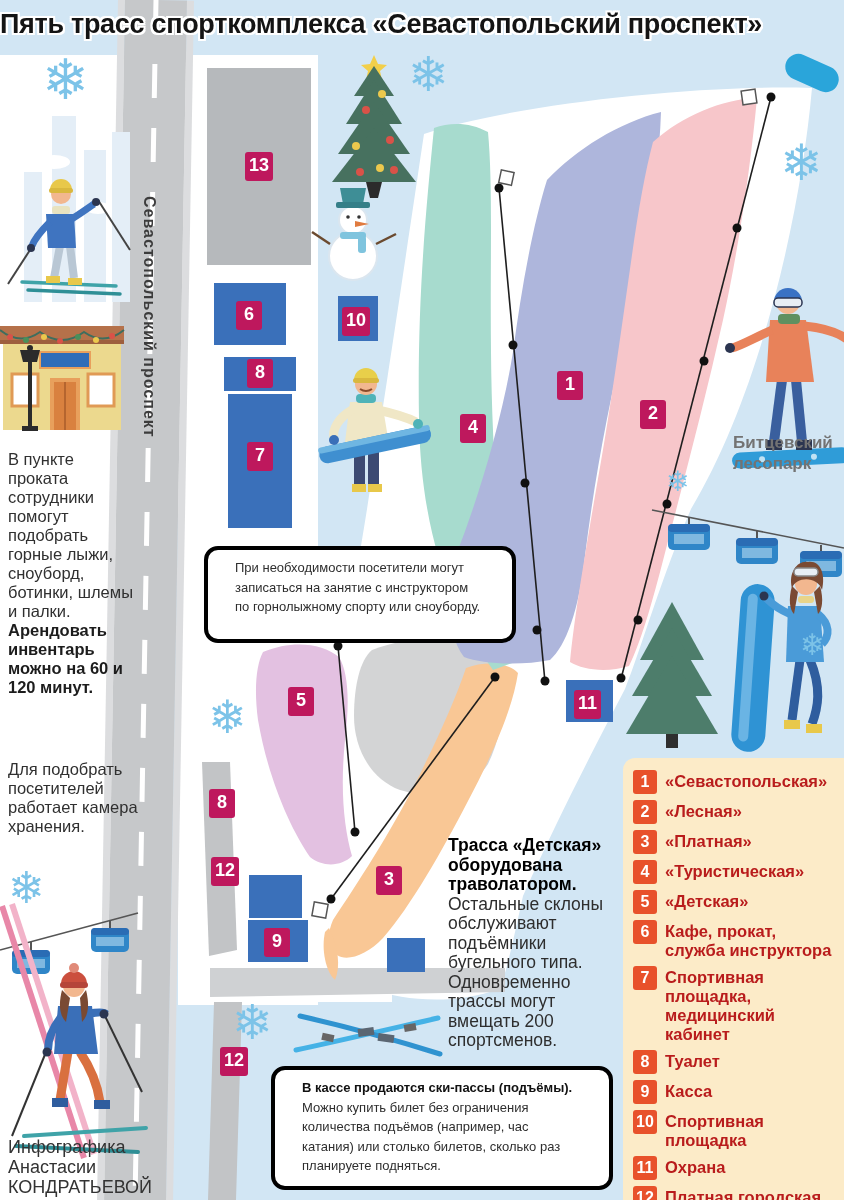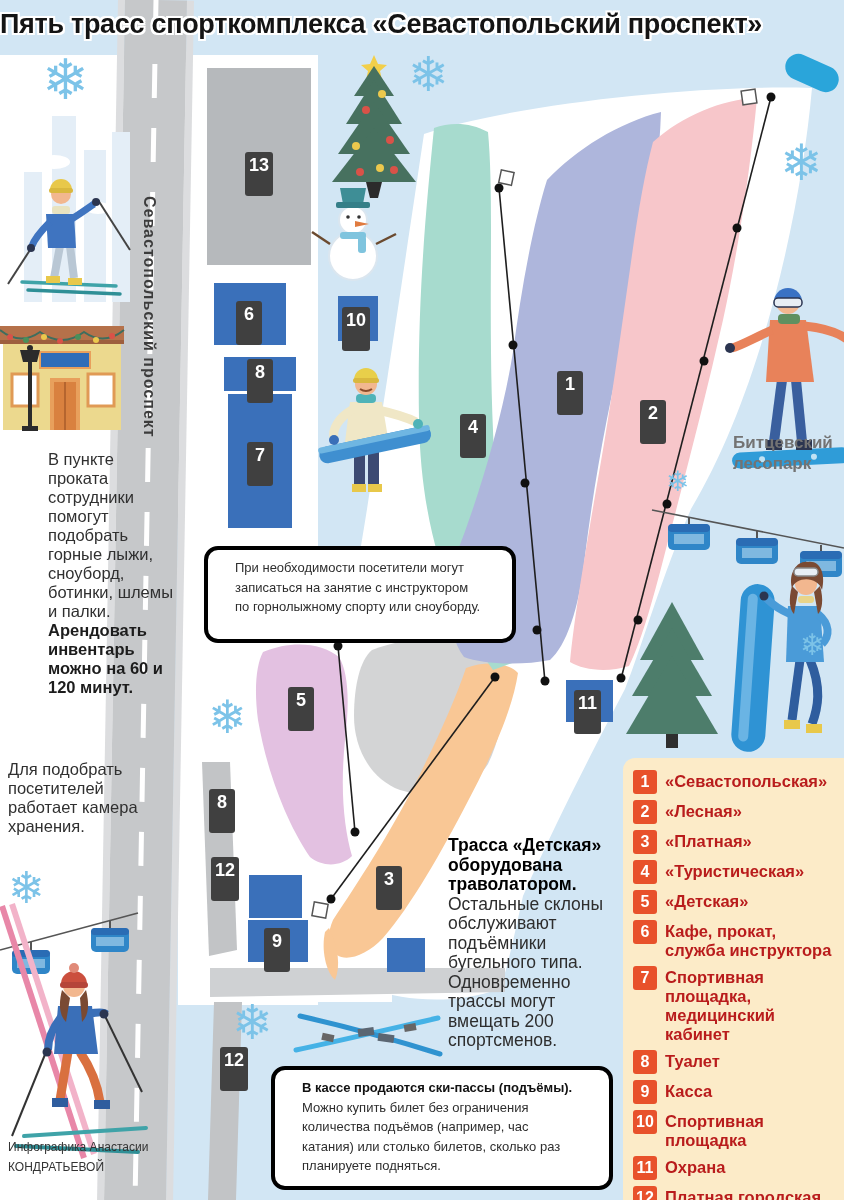--- a/index.html
+++ b/index.html
@@ -8,39 +8,39 @@
   .abs{position:absolute;}
   svg.map{position:absolute;left:0;top:0;z-index:1;}
   .flake{position:absolute;z-index:3;color:#7cc3e8;font-family:"DejaVu Sans",sans-serif;line-height:1;}
   .title{left:0;top:9px;width:675px;text-align:center;font-size:27px;font-weight:bold;color:#141414;
          letter-spacing:-0.3px;white-space:nowrap;z-index:10;
          text-shadow:-2px -2px 0 #fff,2px -2px 0 #fff,-2px 2px 0 #fff,2px 2px 0 #fff,0 2px 0 #fff,2px 0 0 #fff,0 -2px 0 #fff,-2px 0 0 #fff;}
   .road-label{left:140px;top:196px;z-index:6;writing-mode:vertical-rl;font-size:16px;font-weight:bold;
               color:#3c3c3c;letter-spacing:1px;}
   .left-block{font-size:16.5px;line-height:19px;color:#303030;z-index:10;}
   .left-block b{color:#1c1c1c;}
-  .rental{left:8px;top:450px;width:130px;margin-left:40px;}
+  .rental{left:8px;top:450px;width:130px;}
   .storage{left:8px;top:760px;width:140px;}
-  .credit{left:8px;top:1137px;width:150px;font-size:12px;line-height:20px;color:#333;z-index:10;}
+  .credit{left:8px;top:1137px;width:150px;font-size:18px;line-height:20px;color:#333;z-index:10;}
   .callout{background:#fff;border:4px solid #000000;border-radius:14px;z-index:12;
            font-size:13px;line-height:19.5px;color:#2e2e2e;padding:8px 27px;box-sizing:border-box;}
   .callout b{color:#111;margin-top:29px;}
   .callout-instructor{left:204px;top:546px;width:312px;height:97px;}
   .callout-tickets{left:271px;top:1066px;width:342px;height:124px;}
   .detskaya{left:448px;top:836px;width:182px;font-size:17.5px;line-height:19.5px;color:#2e2e2e;z-index:10;}
   .detskaya b{color:#000000;}
   .forest{left:733px;top:432px;width:112px;font-size:17px;line-height:21px;font-weight:bold;color:#737373;z-index:10;}
   .legend{left:623px;top:758px;width:221px;height:442px;background:#fcebc8;border-radius:12px 0 0 0;
           z-index:11;padding:12px 8px 0 10px;box-sizing:border-box;}
   .legend-row{display:flex;gap:8px;margin-bottom:6px;}
   .legend-num{flex:0 0 24px;width:24px;height:24px;background:#e8512b;color:#fff;font-weight:bold;
               font-size:16px;line-height:24px;text-align:center;border-radius:3px;}
   .legend-label{font-size:16.5px;line-height:19px;font-weight:bold;color:#b91c1c;padding-top:2px;}
-  .marker{position:absolute;z-index:20;background:#404040;color:#fff;font-weight:bold;font-size:18px;
-          line-height:26px;min-width:26px;height:44px;padding:0 4px;text-align:center;border-radius:3px;
+  .marker{position:absolute;z-index:20;background:#be185d;color:#fff;font-weight:bold;font-size:18px;
+          line-height:26px;min-width:26px;height:29px;padding:0 4px;text-align:center;border-radius:3px;
           box-sizing:border-box;}
 </style>
 </head>
 <body>
 
 <div id="stage">
 
 <svg class="map" width="844" height="1200" viewBox="0 0 844 1200">
 
   <rect x="0" y="55" width="132" height="1145" fill="#ffffff"></rect>

